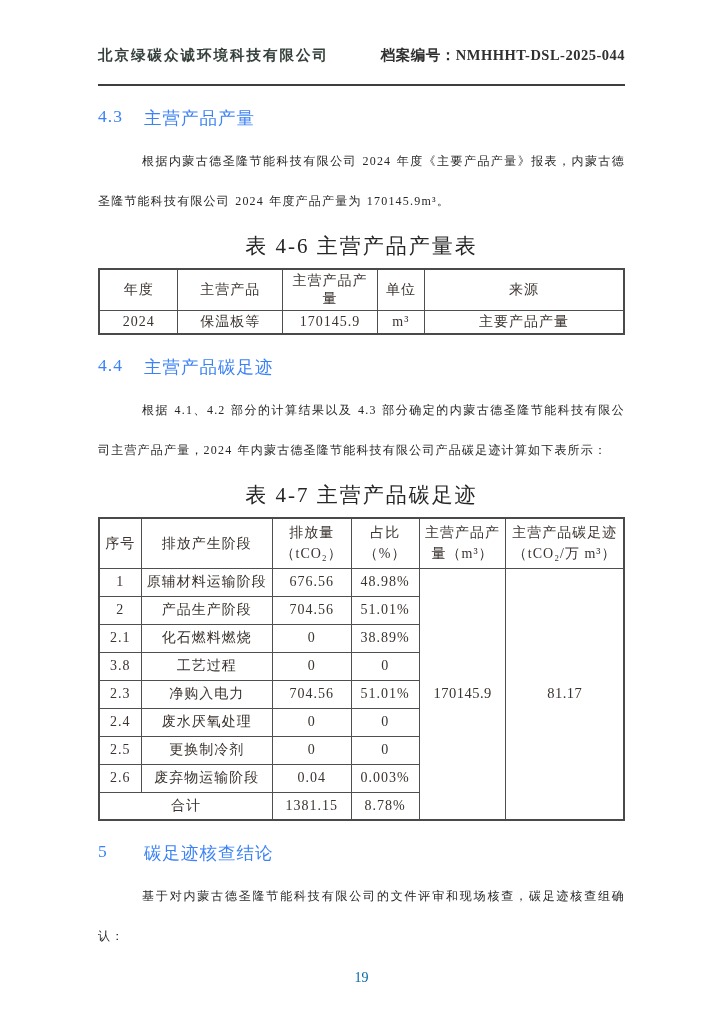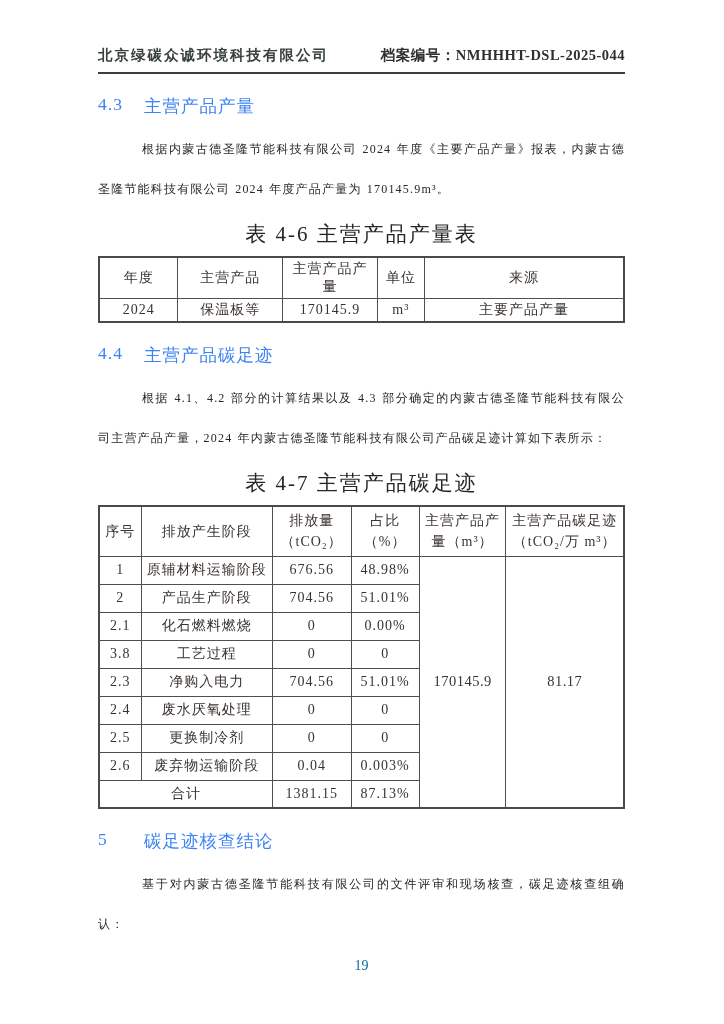--- a/index.html
+++ b/index.html
@@ -10,21 +10,21 @@
     box-sizing:border-box;
     padding:46px 99px 0 98px;
     font-family:"Liberation Serif","DejaVu Serif",serif;
     color:#2b2b2b;
     overflow:hidden;
   }
   
   .doc-header{
     display:flex;justify-content:space-between;align-items:flex-end;
     font-size:14.5px;font-weight:bold;
-    padding-bottom:7px;
+    padding-bottom:19px;
     border-bottom:2px solid #3e3e3e;
   }
   .doc-header .company{letter-spacing:2px;color:#35413a;}
   .doc-header .archive{letter-spacing:0.5px;color:#303030;}
   
   .sec-heading{
     display:flex;align-items:flex-start;
     font-size:17.5px;font-weight:normal;color:#3b82f6;
     margin:20px 0 0 0;letter-spacing:1px;
   }
@@ -159,21 +159,21 @@
     <tr>
       <td>2</td>
       <td>产品生产阶段</td>
       <td>704.56</td>
       <td>51.01%</td>
     </tr>
     <tr>
       <td>2.1</td>
       <td>化石燃料燃烧</td>
       <td>0</td>
-      <td>0.00%</td>
+      <td>38.89%</td>
     </tr>
     <tr>
       <td>3.8</td>
       <td>工艺过程</td>
       <td>0</td>
       <td>0</td>
     </tr>
     <tr>
       <td>2.3</td>
       <td>净购入电力</td>
@@ -194,21 +194,21 @@
     </tr>
     <tr>
       <td>2.6</td>
       <td>废弃物运输阶段</td>
       <td>0.04</td>
       <td>0.003%</td>
     </tr>
     <tr>
       <td colspan="2">合计</td>
       <td>1381.15</td>
-      <td>87.13%</td>
+      <td>8.78%</td>
     </tr>
   </tbody>
     </table>
 
   <div class="sec-heading">
     <span class="num">5</span>
     <span>碳足迹核查结论</span>
   </div>
   <p class="para">基于对内蒙古德圣隆节能科技有限公司的文件评审和现场核查，碳足迹核查组确认：</p>
 

